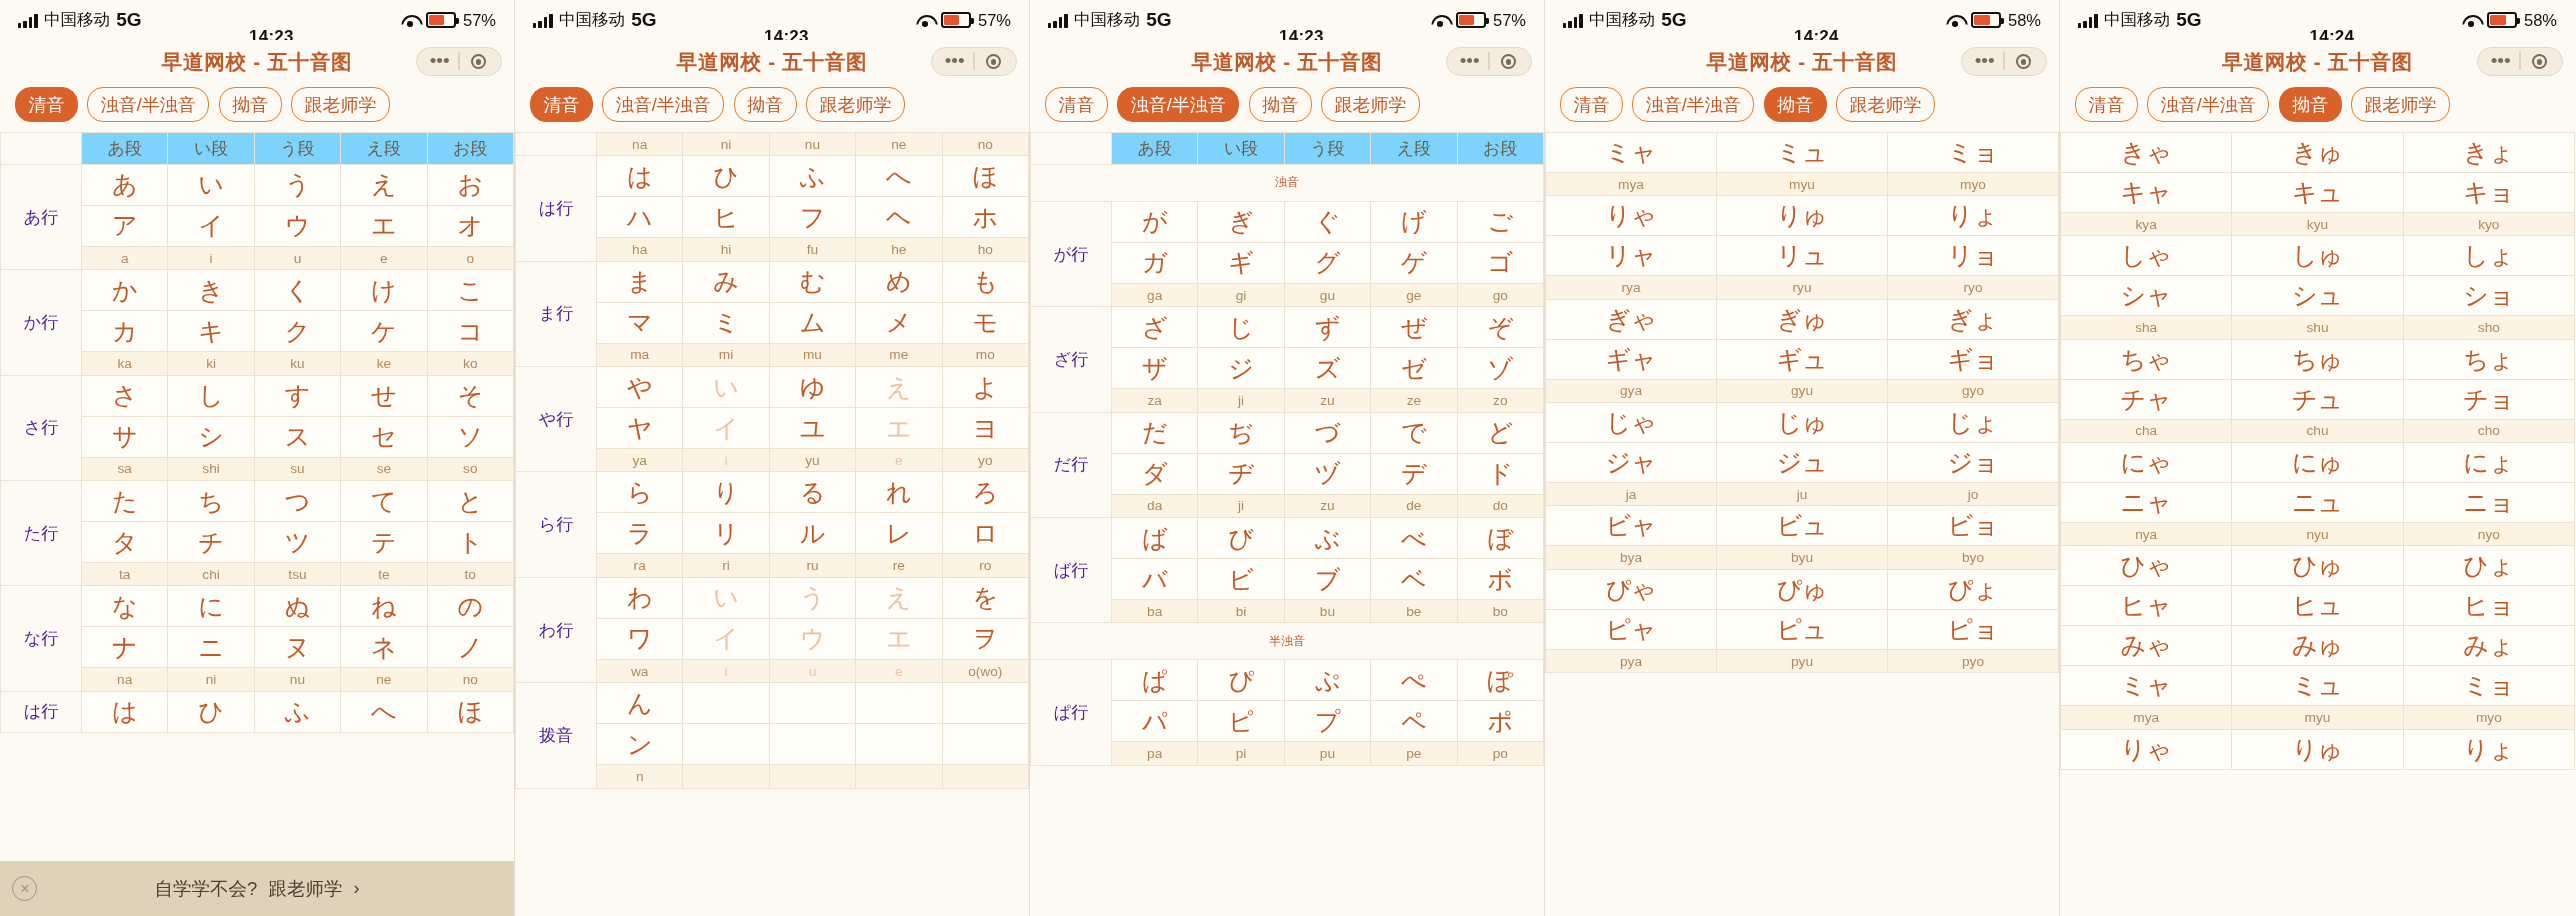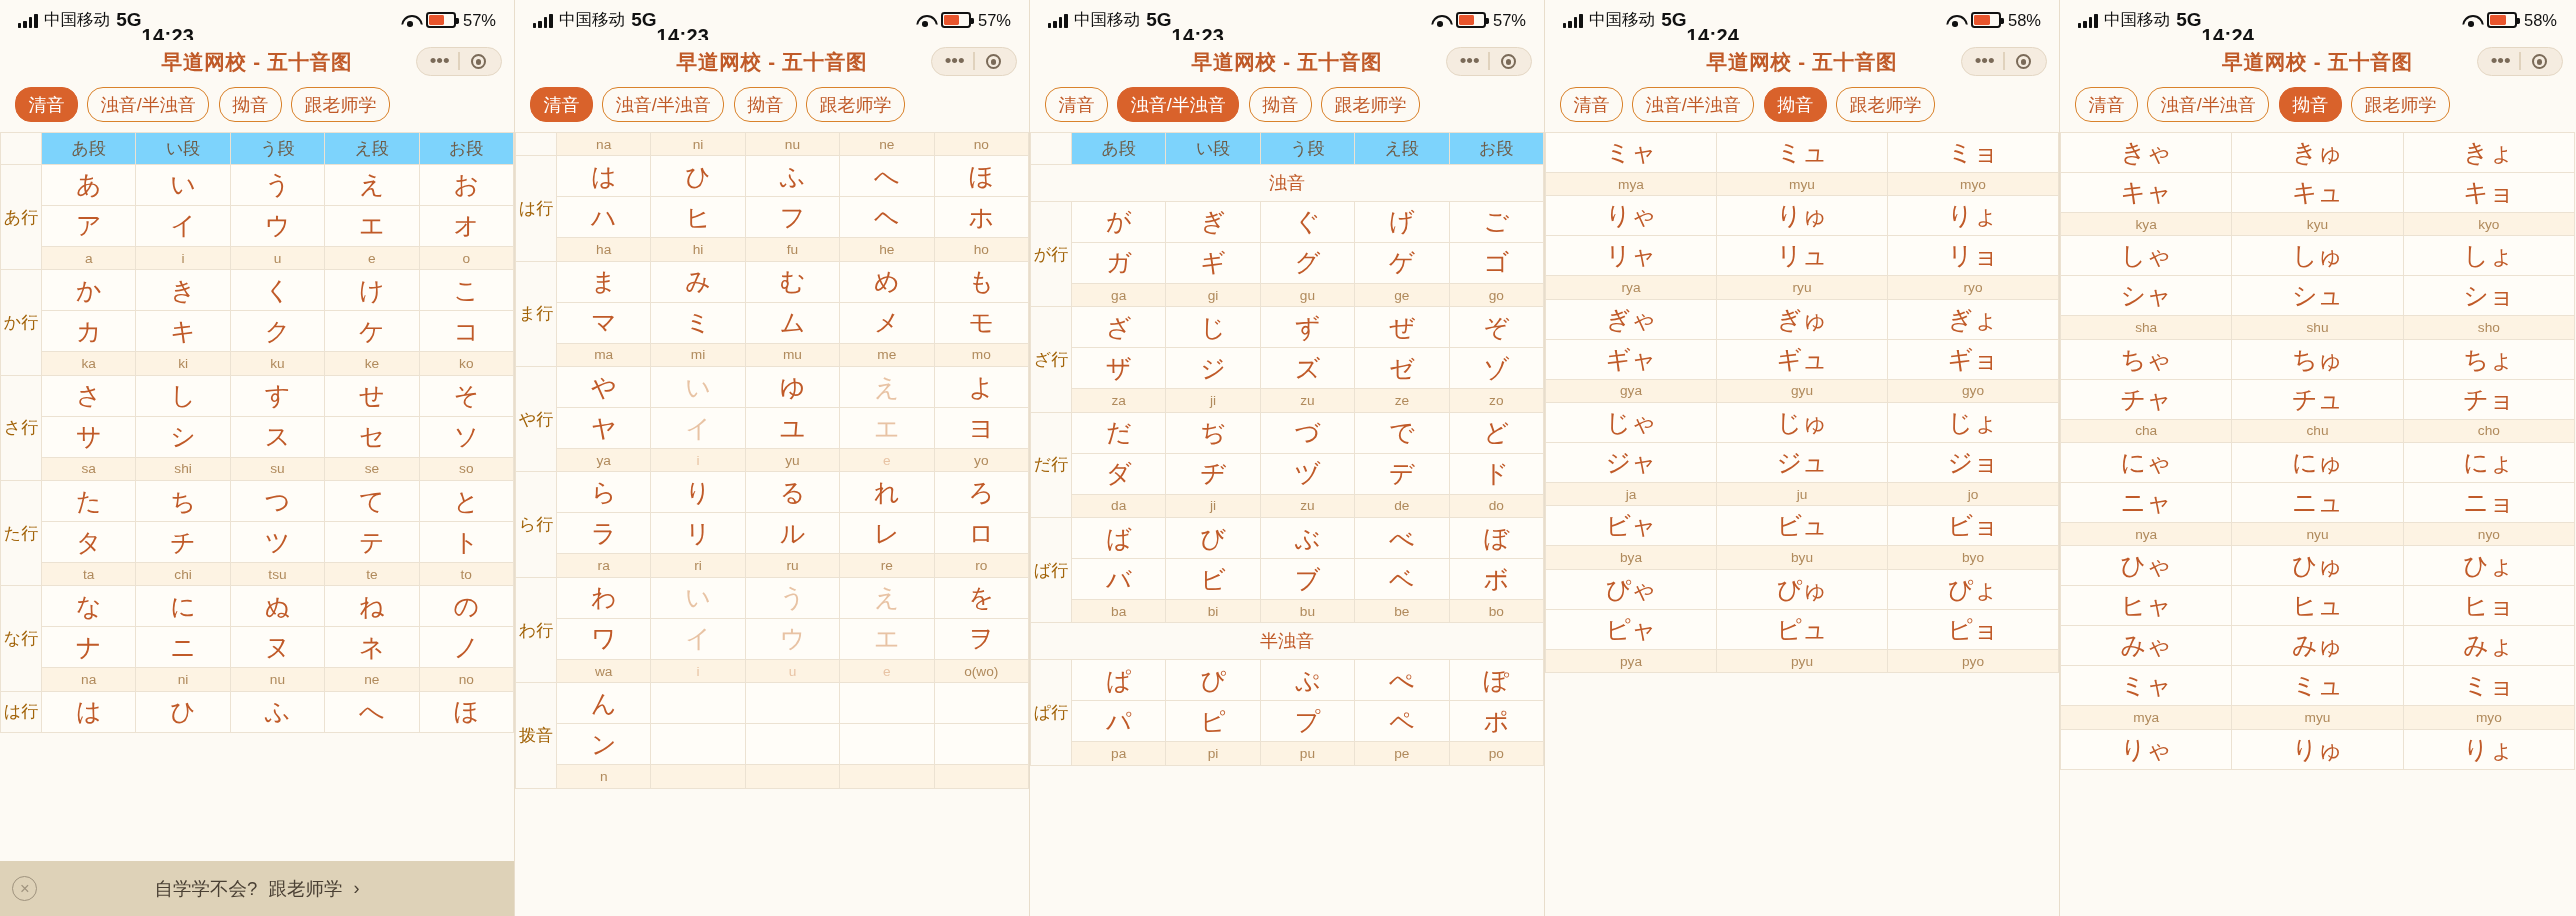--- a/index.html
+++ b/index.html
@@ -21,21 +21,21 @@
 
   
   .statusbar {
     height: 40px;
     display: flex; align-items: center;
     padding: 0 18px;
     font-size: 17px; color: #111;
     background: #fdfaf4;
   }
   .sb-left { display: flex; align-items: center; gap: 6.2px; }
-  .sb-mid { flex: 1; font-weight: bold; font-size: 20px; letter-spacing: 0.3px; margin-top: 33px; }
+  .sb-mid { flex: 1; text-align: center; font-weight: bold; font-size: 17px; letter-spacing: 0.3px; margin-top: 33px; }
   .sb-right { display: flex; align-items: center; gap: 6.9px; }
   .bars { display: inline-flex; align-items: flex-end; gap: 2.1px; height: 15px; }
   .bars i { display: block; width: 3.4px; background: #111; border-radius: 0.7px; }
   .bars i:nth-child(1){height:4.1px}.bars i:nth-child(2){height:6.9px}
   .bars i:nth-child(3){height:10.3px}.bars i:nth-child(4){height:13.7px}
   .carrier { font-size: 16.5px; }
   .netlabel { font-size: 19px; font-weight: 700; }
   .wifi { width: 18px; height: 13.7px; position: relative; display:inline-block; }
   .wifi::after{
     content:""; position:absolute; left:0; top:1.4px; width:18px; height:18px;
@@ -79,26 +79,26 @@
     border-radius: 16px; font-size: 18px; padding: 7.6px 12.4px; white-space: nowrap;
     line-height: 1;
   }
   .tab.active { background: #d9622b; color: #fff; border-color: #d9622b; }
 
   
   .tablewrap { position: relative; }
   table.kana { width: 100%; border-collapse: collapse; table-layout: fixed; }
   table.kana td, table.kana th { border: 0.7px solid #ece2d2; text-align: center; }
   .colhead { height: 32px; font-size: 17px; color: #6d5c48; font-weight: normal; background: #7dd3fc; }
-  .rowlabel { width: 41px; font-size: 17px; color: #a16207; background: #fdfaf4; }
+  .rowlabel { width: 81px; font-size: 17px; color: #4c1d95; background: #fdfaf4; }
   .hira { height: 41px; font-size: 25px; color: #c05a28; background: #fffdf8; }
   .kata { height: 41px; font-size: 25px; color: #c05a28; background: #fffdf8; }
   .romaji { height: 23.4px; font-size: 13.7px; color: #b08a5c; background: #fdf3e3; }
   .faint { color: #e8c3a4 !important; }
-  .sectionhead { font-size: 18px; color: #c05a28; background:#fdfaf4; height: 37px; }
+  .sectionhead { font-size: 12px; color: #c05a28; background:#fdfaf4; height: 37px; }
 
   
   .pairtable td.hira, .pairtable td.kata { height: 40px; }
 
   
   .banner {
     position:absolute; left:0; right:0; bottom:0; height: 55px;
     background:#ded2b8; display:flex; align-items:center; justify-content:center;
     gap: 11px; font-size: 18.5px; color:#4a4034;
   }

